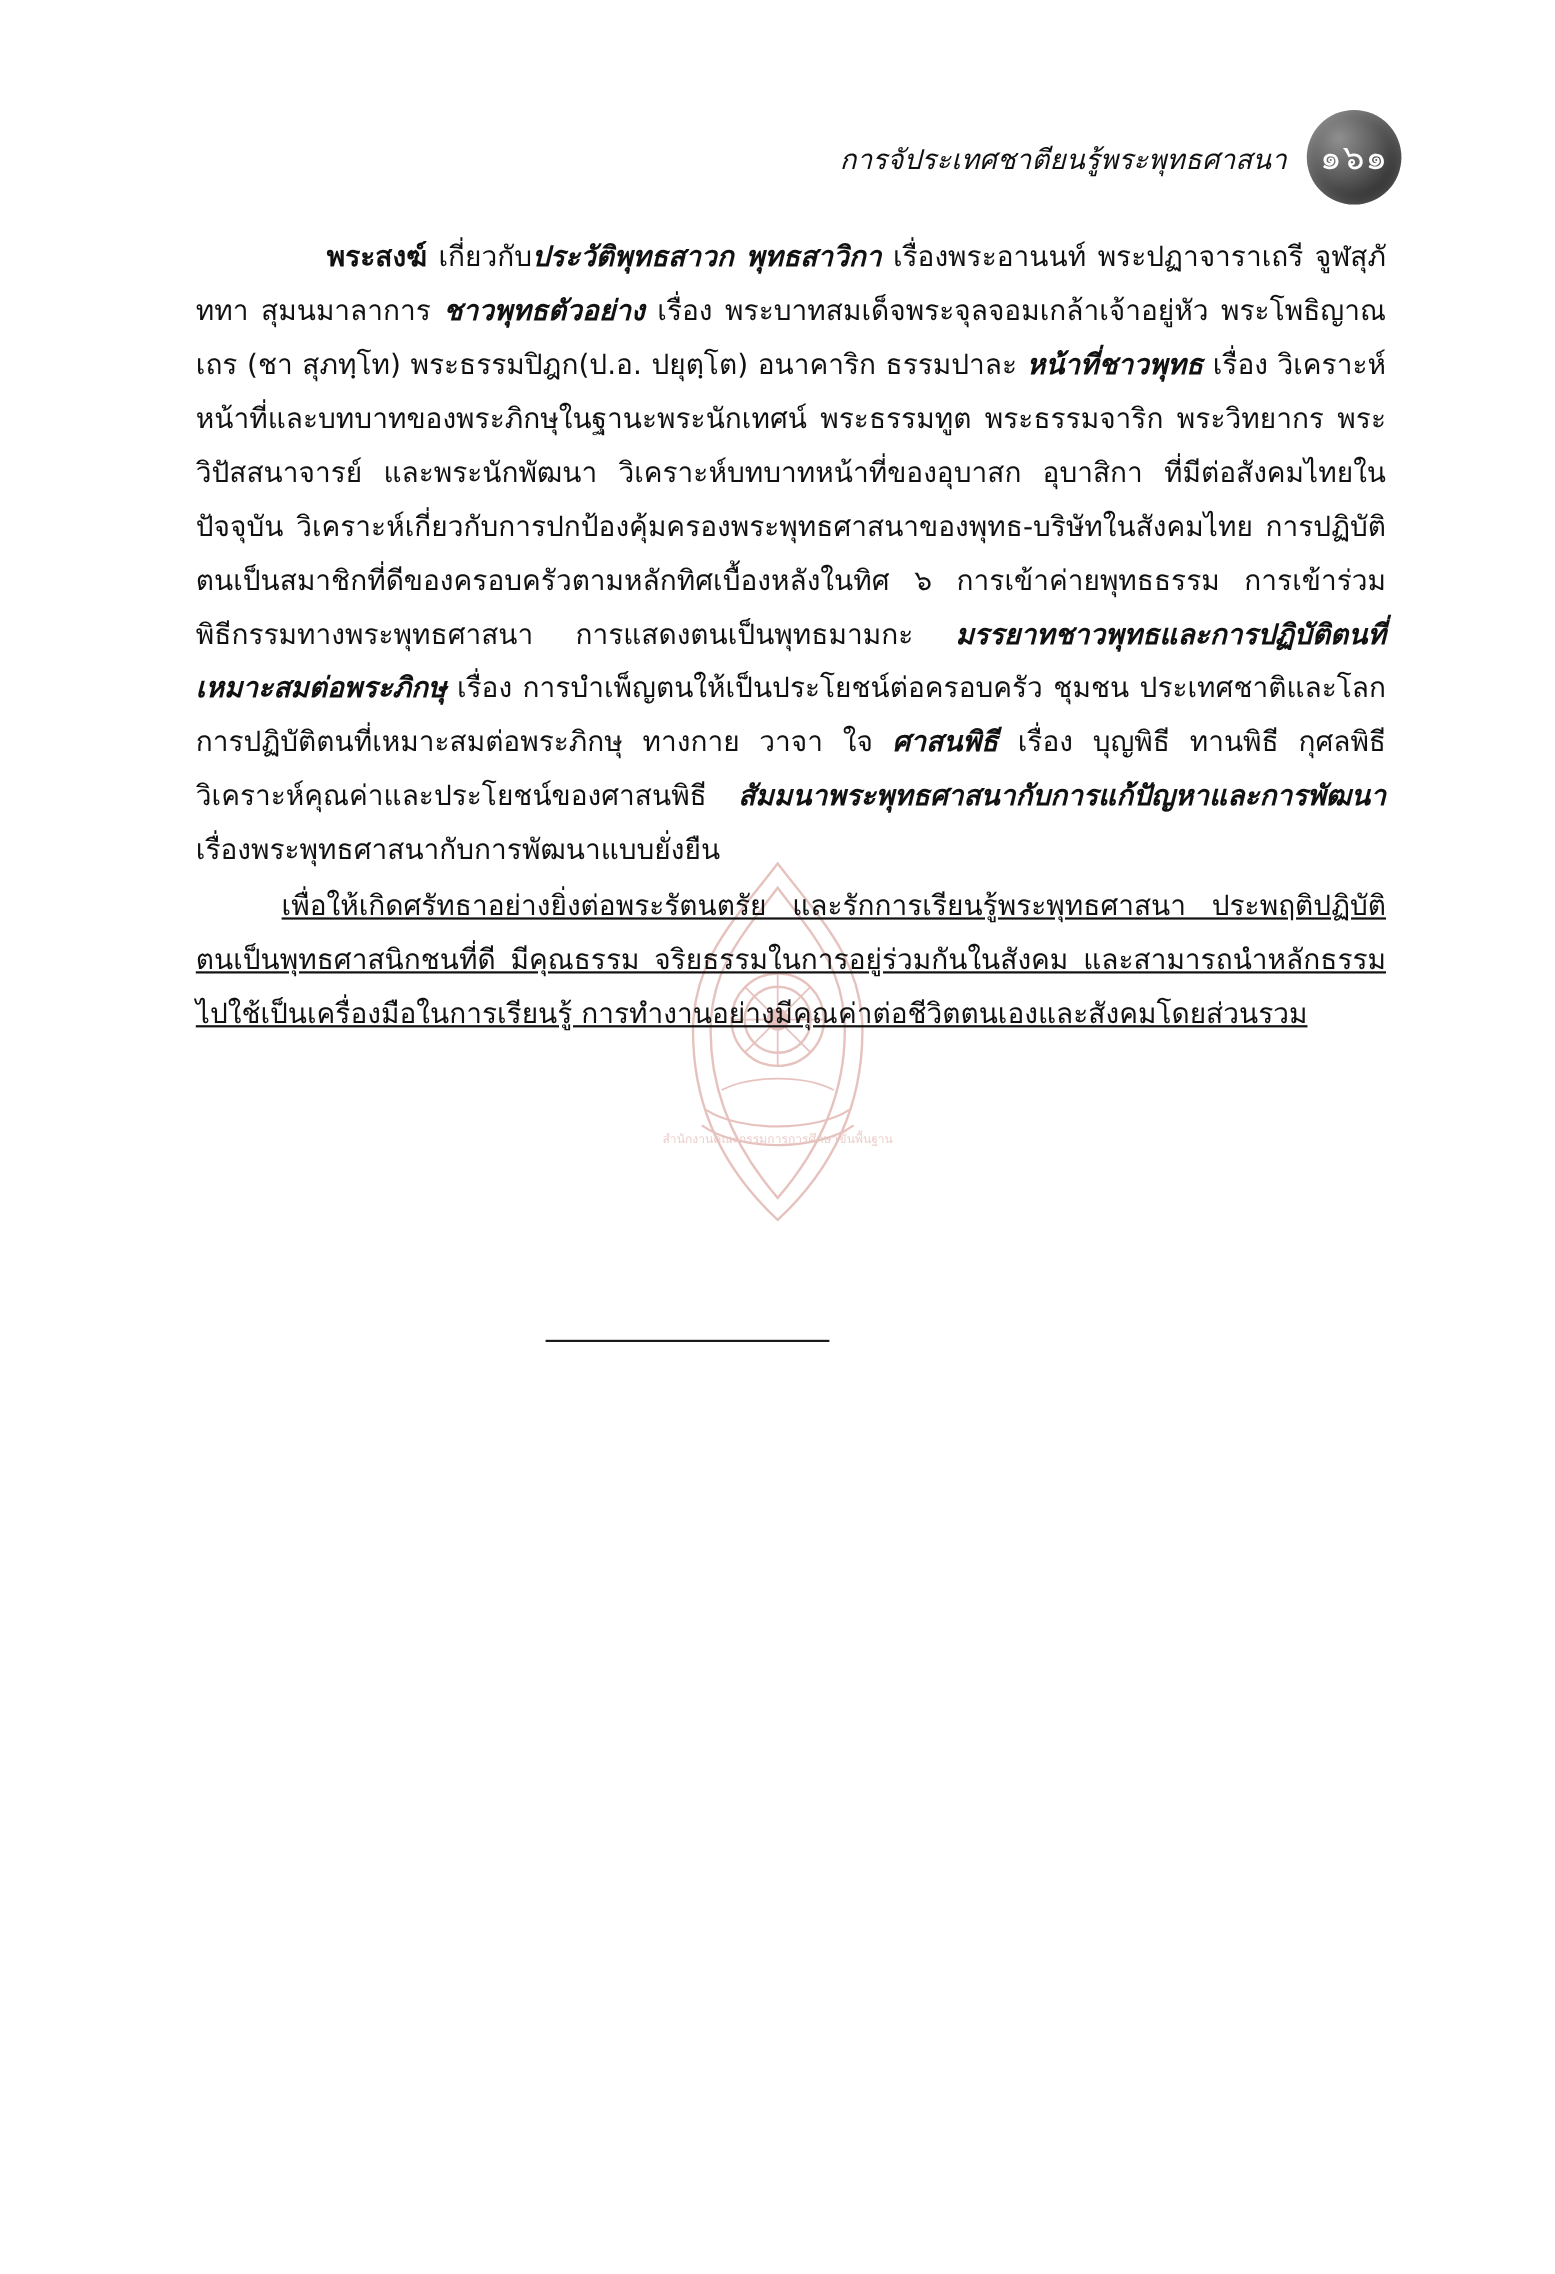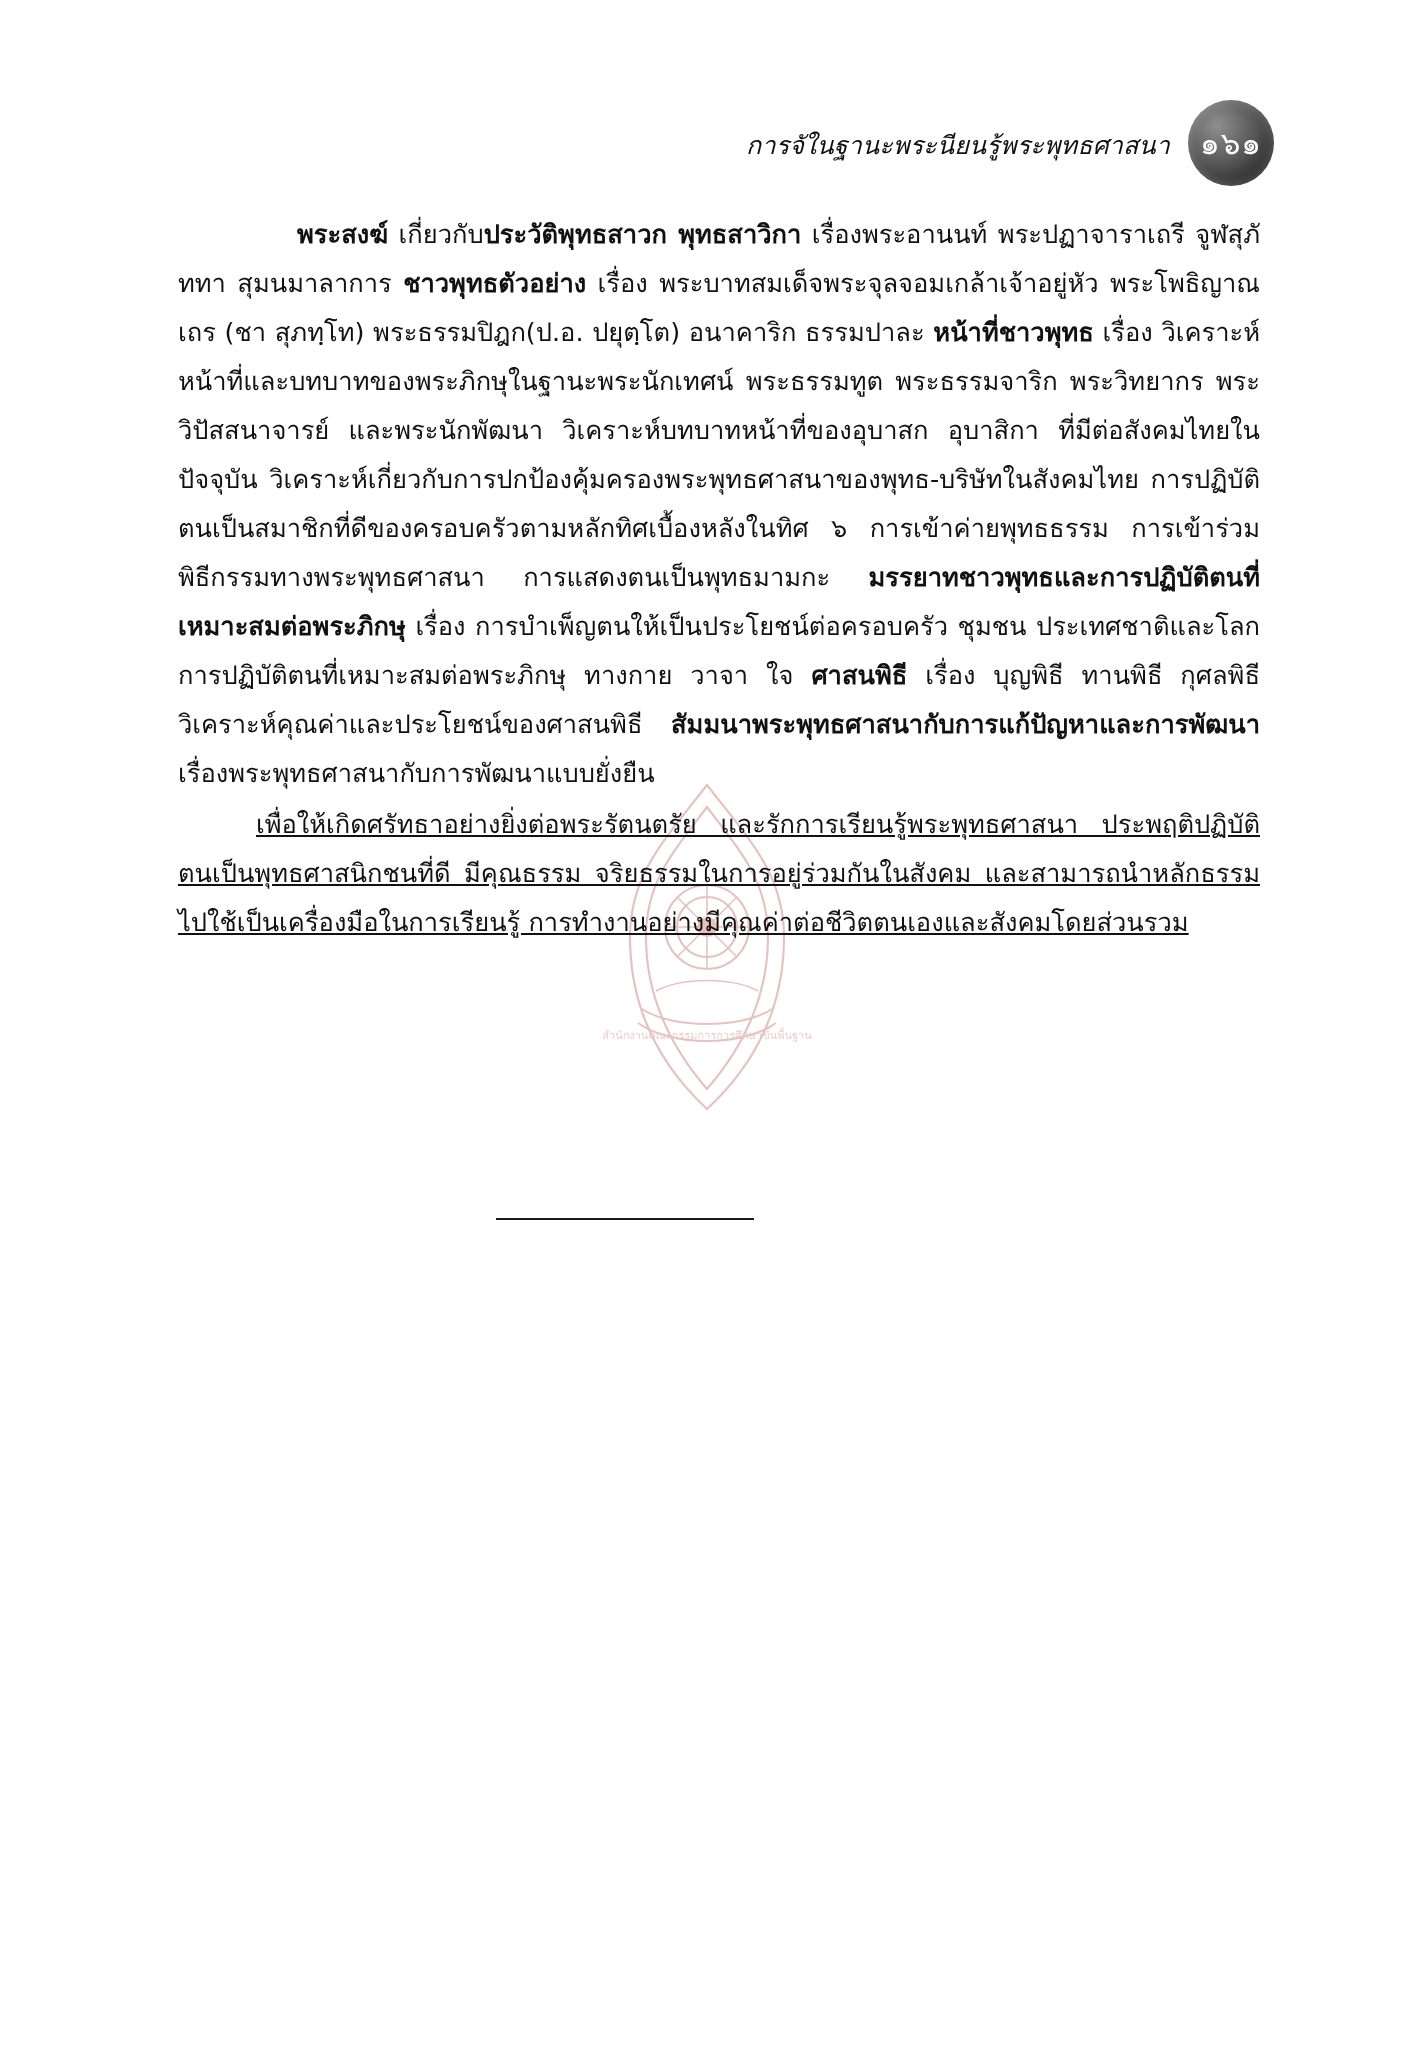--- a/index.html
+++ b/index.html
@@ -86,39 +86,39 @@
   }
   .para.p2 {
     margin-top: 2px;
     text-decoration: underline;
   }
   .indent {
     display: inline-block;
     width: 78px;
   }
   .b  { font-weight: bold; margin-left: 41px; }
-  .bi { font-weight: bold; }
+  .bi { font-weight: bold; font-style: italic; }
 
   
   .rule {
     position: absolute;
     left: 496px;
     top: 1218px;
     width: 258px;
     height: 2px;
     background: #1a1a1a;
   }
 </style>
 </head>
 <body>
 
 <div class="page">
 
   <div class="header">
-    <div class="header-title">การจัในฐานะพระนียนรู้พระพุทธศาสนา</div>
+    <div class="header-title">การจัประเทศชาตียนรู้พระพุทธศาสนา</div>
     <div class="page-number-badge">
       <span>๑๖๑</span>
     </div>
   </div>
 
   <div class="watermark">
     <svg viewBox="0 0 270 340" width="270" height="340" xmlns="http://www.w3.org/2000/svg">
       <g fill="none" stroke="#b03a2e" stroke-width="2.2">
         <path d="M135 8 C95 60 58 96 58 160 C58 236 92 292 135 332 C178 292 212 236 212 160 C212 96 175 60 135 8 Z"></path>
         <path d="M135 30 C102 74 74 104 74 160 C74 226 104 276 135 312 C166 276 196 226 196 160 C196 104 168 74 135 30 Z"></path>

